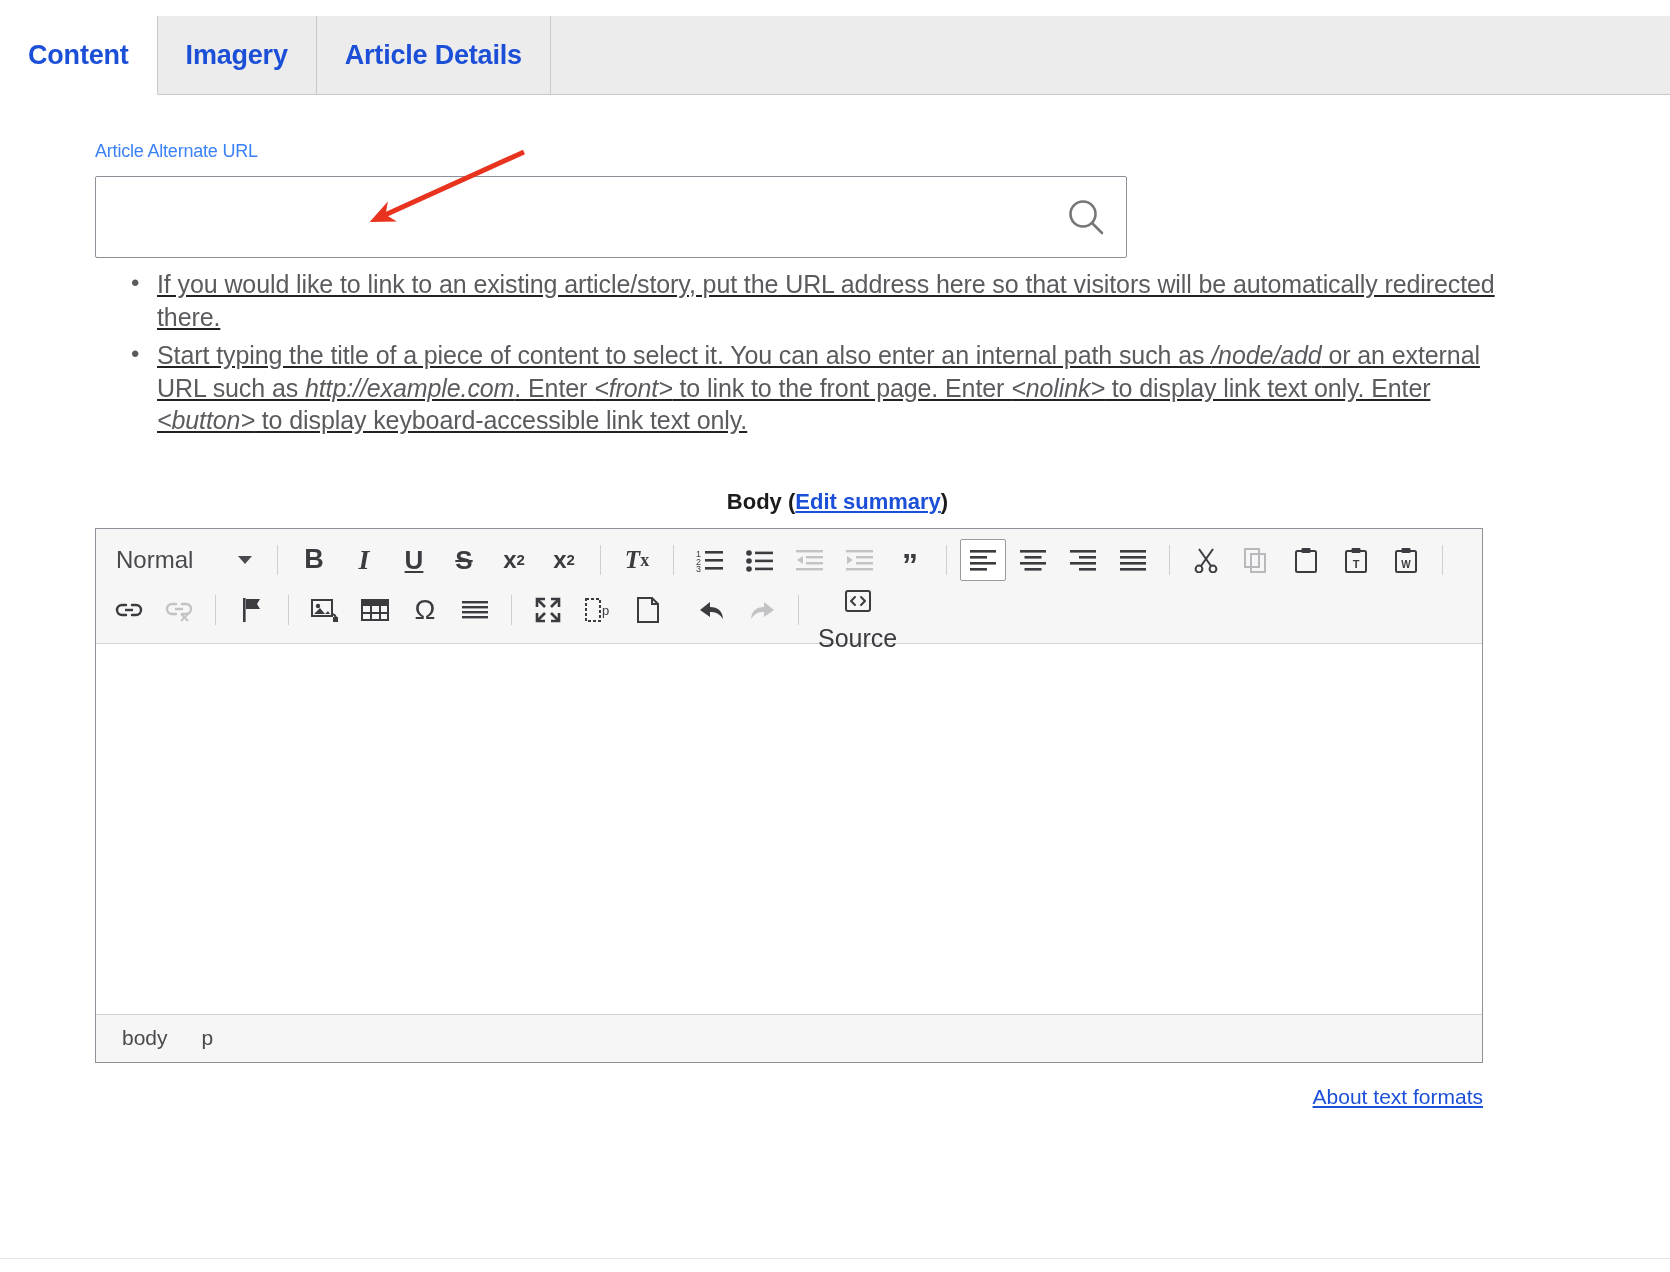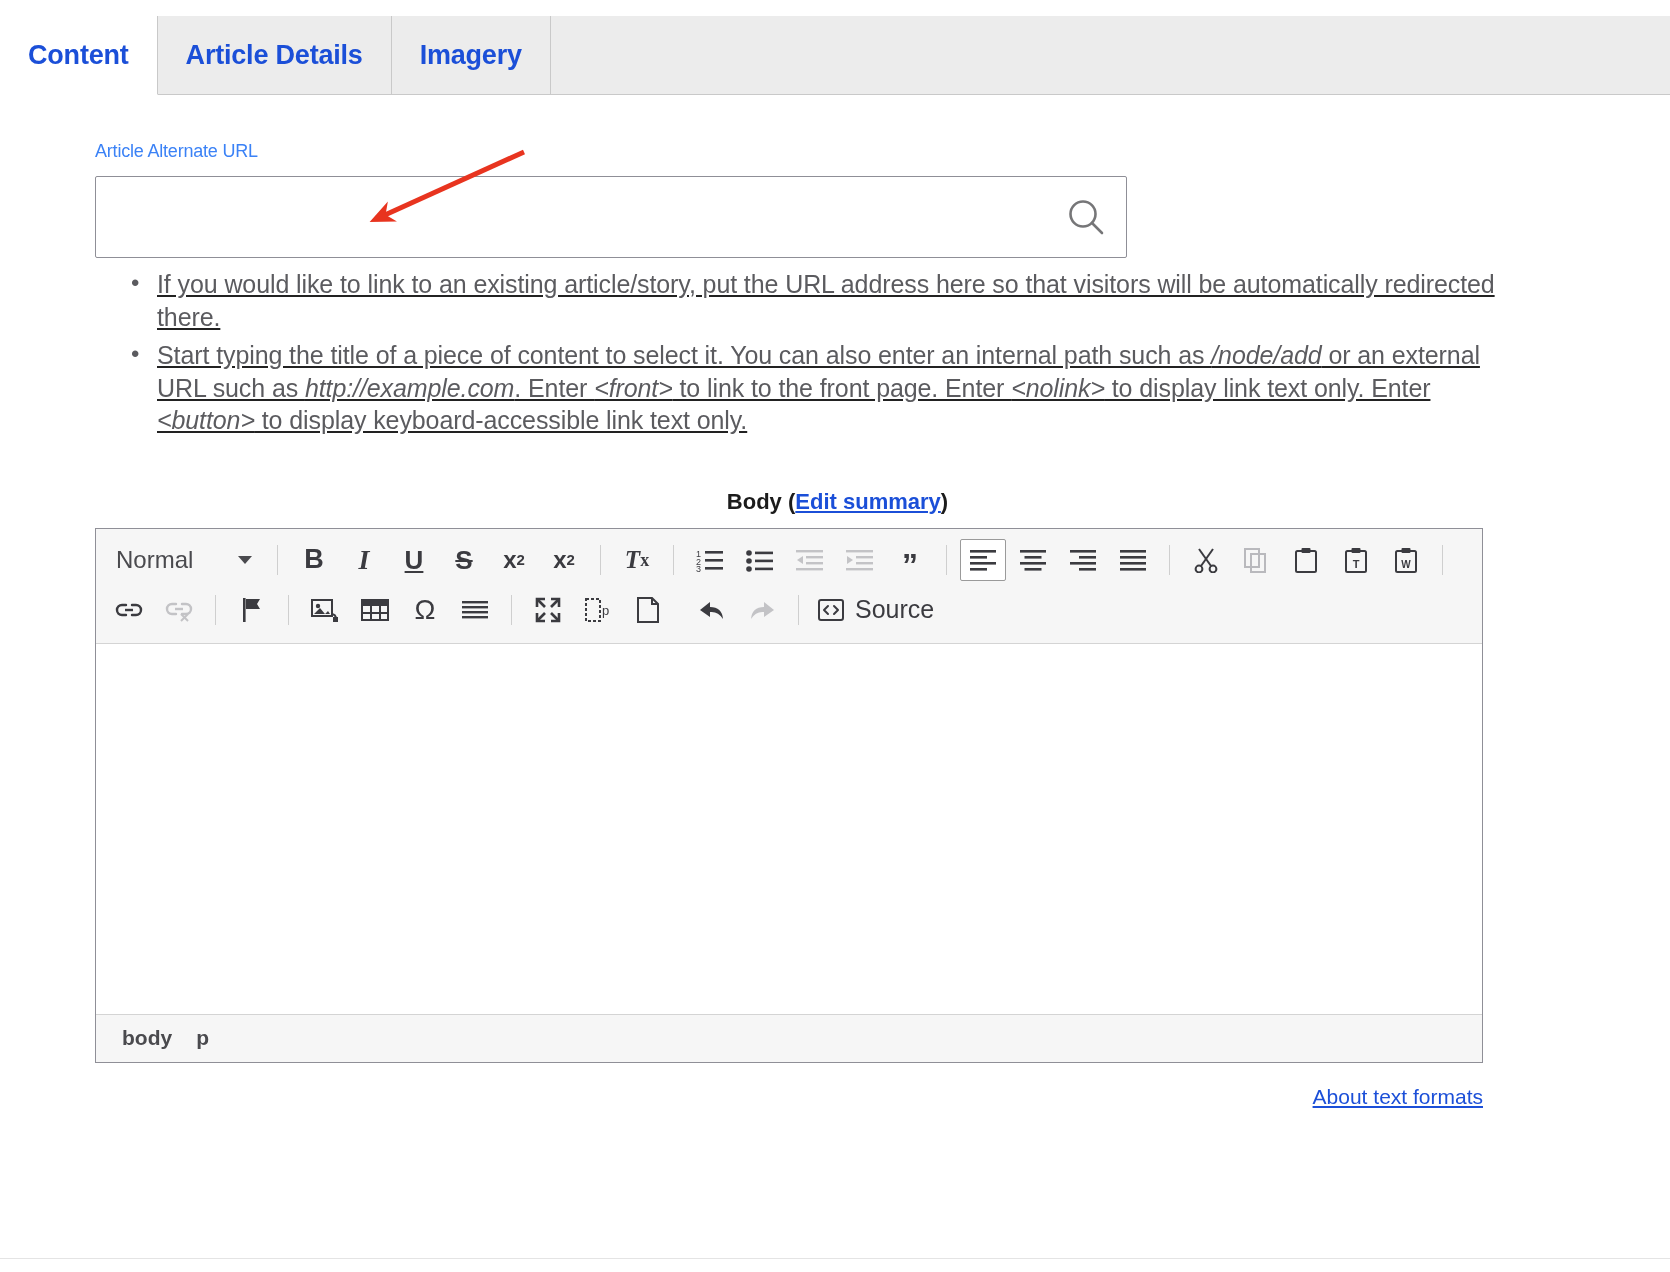--- a/index.html
+++ b/index.html
@@ -195,36 +195,37 @@
   }
   .ck-source {
     display: flex;
     align-items: center;
     gap: 11px;
     height: 42px;
     padding: 0 8px;
     cursor: pointer;
     font-size: 25px;
     color: #3b3b40;
+    flex-direction: column;
   }
   .ck-body {
     height: 370px;
     background: #fff;
     cursor: text;
   }
   .ck-status {
     height: 48px;
     background: #f6f6f6;
     border-top: 1px solid #d4d4d4;
     display: flex;
     align-items: center;
-    gap: 24px;
+    gap: 34px;
     padding-left: 26px;
     font-size: 21px;
-    font-weight: bold;
+    font-weight: normal;
     color: #4a4a4e;
   }
   .ck-status span { cursor: pointer; }
 
   .about-row {
     width: 1388px;
     margin-left: 95px;
     text-align: right;
     margin-top: 22px;
   }
@@ -255,24 +256,24 @@
   svg { display: block; }
 </style>
 </head>
 <body>
 
 <div class="tabbar">
   <div class="tab active">
     <span>Content</span>
   </div>
   <div class="tab">
-    <span>Article Details</span>
+    <span>Imagery</span>
   </div>
   <div class="tab">
-    <span>Imagery</span>
+    <span>Article Details</span>
   </div>
   <div class="tab-filler"></div>
 </div>
 
 <div class="panel">
 
   <div class="field-block">
     <div class="field-label">Article Alternate URL</div>
 
     <div class="url-input-wrap">

